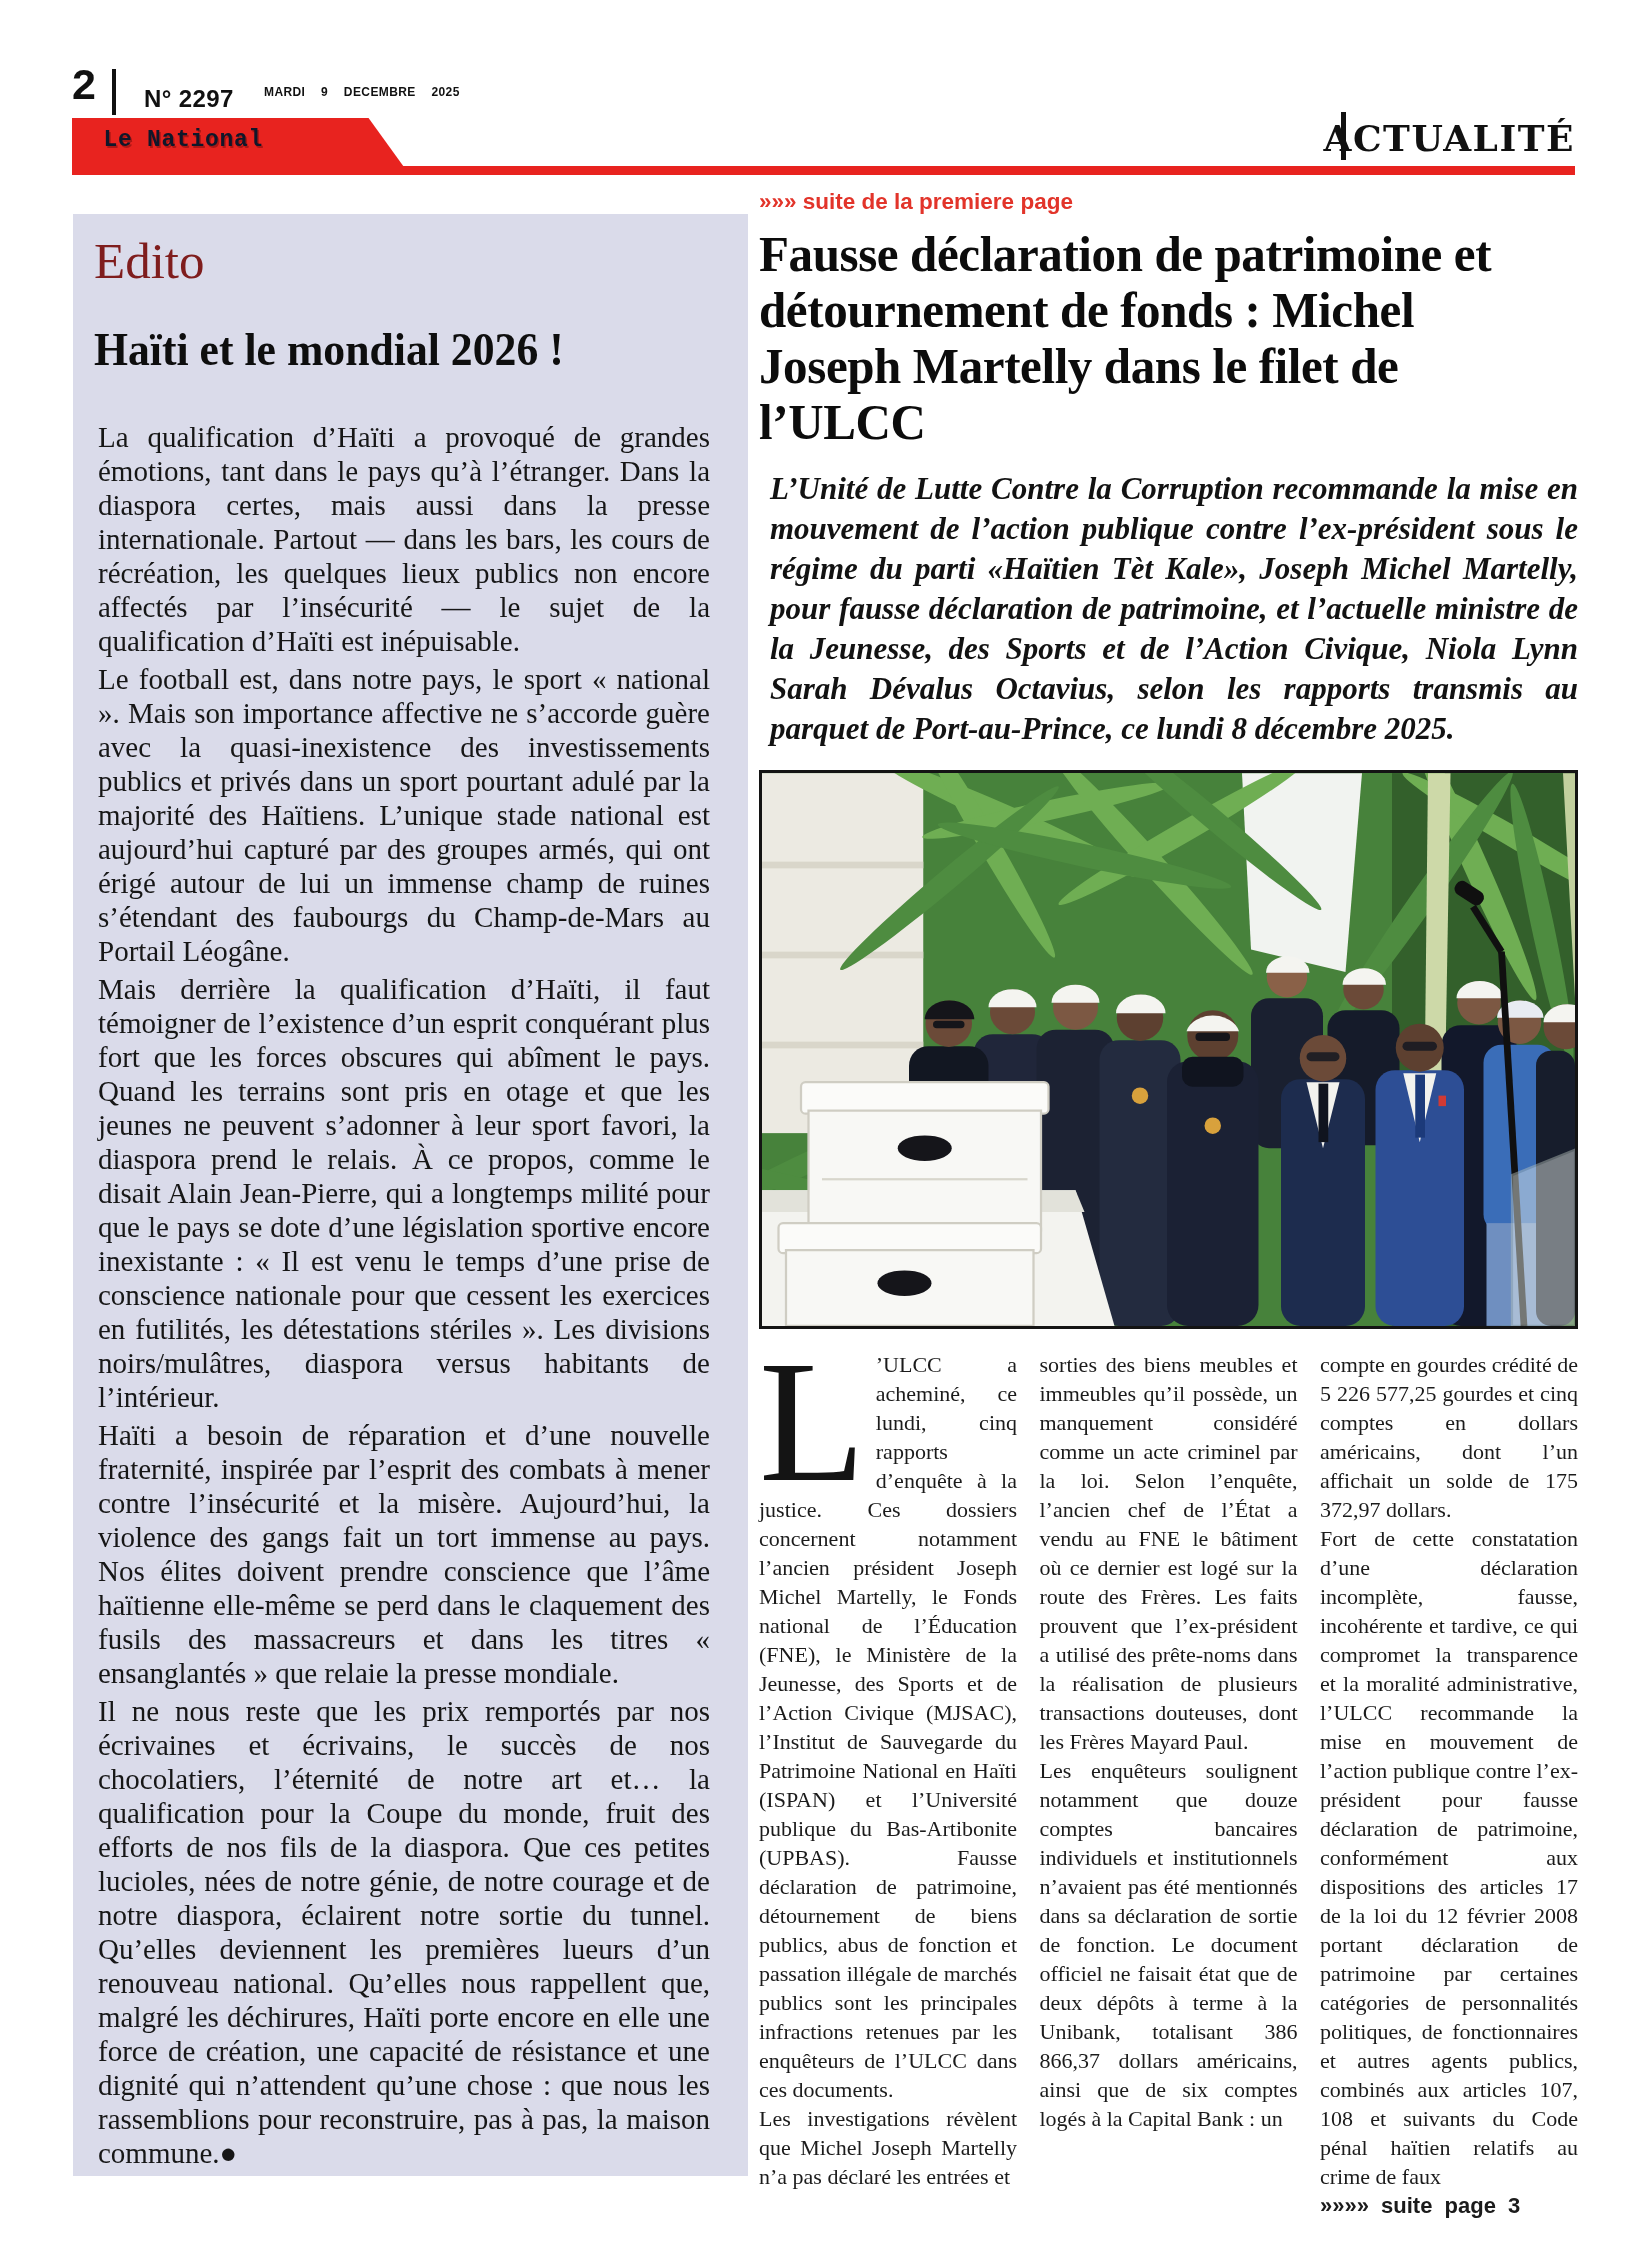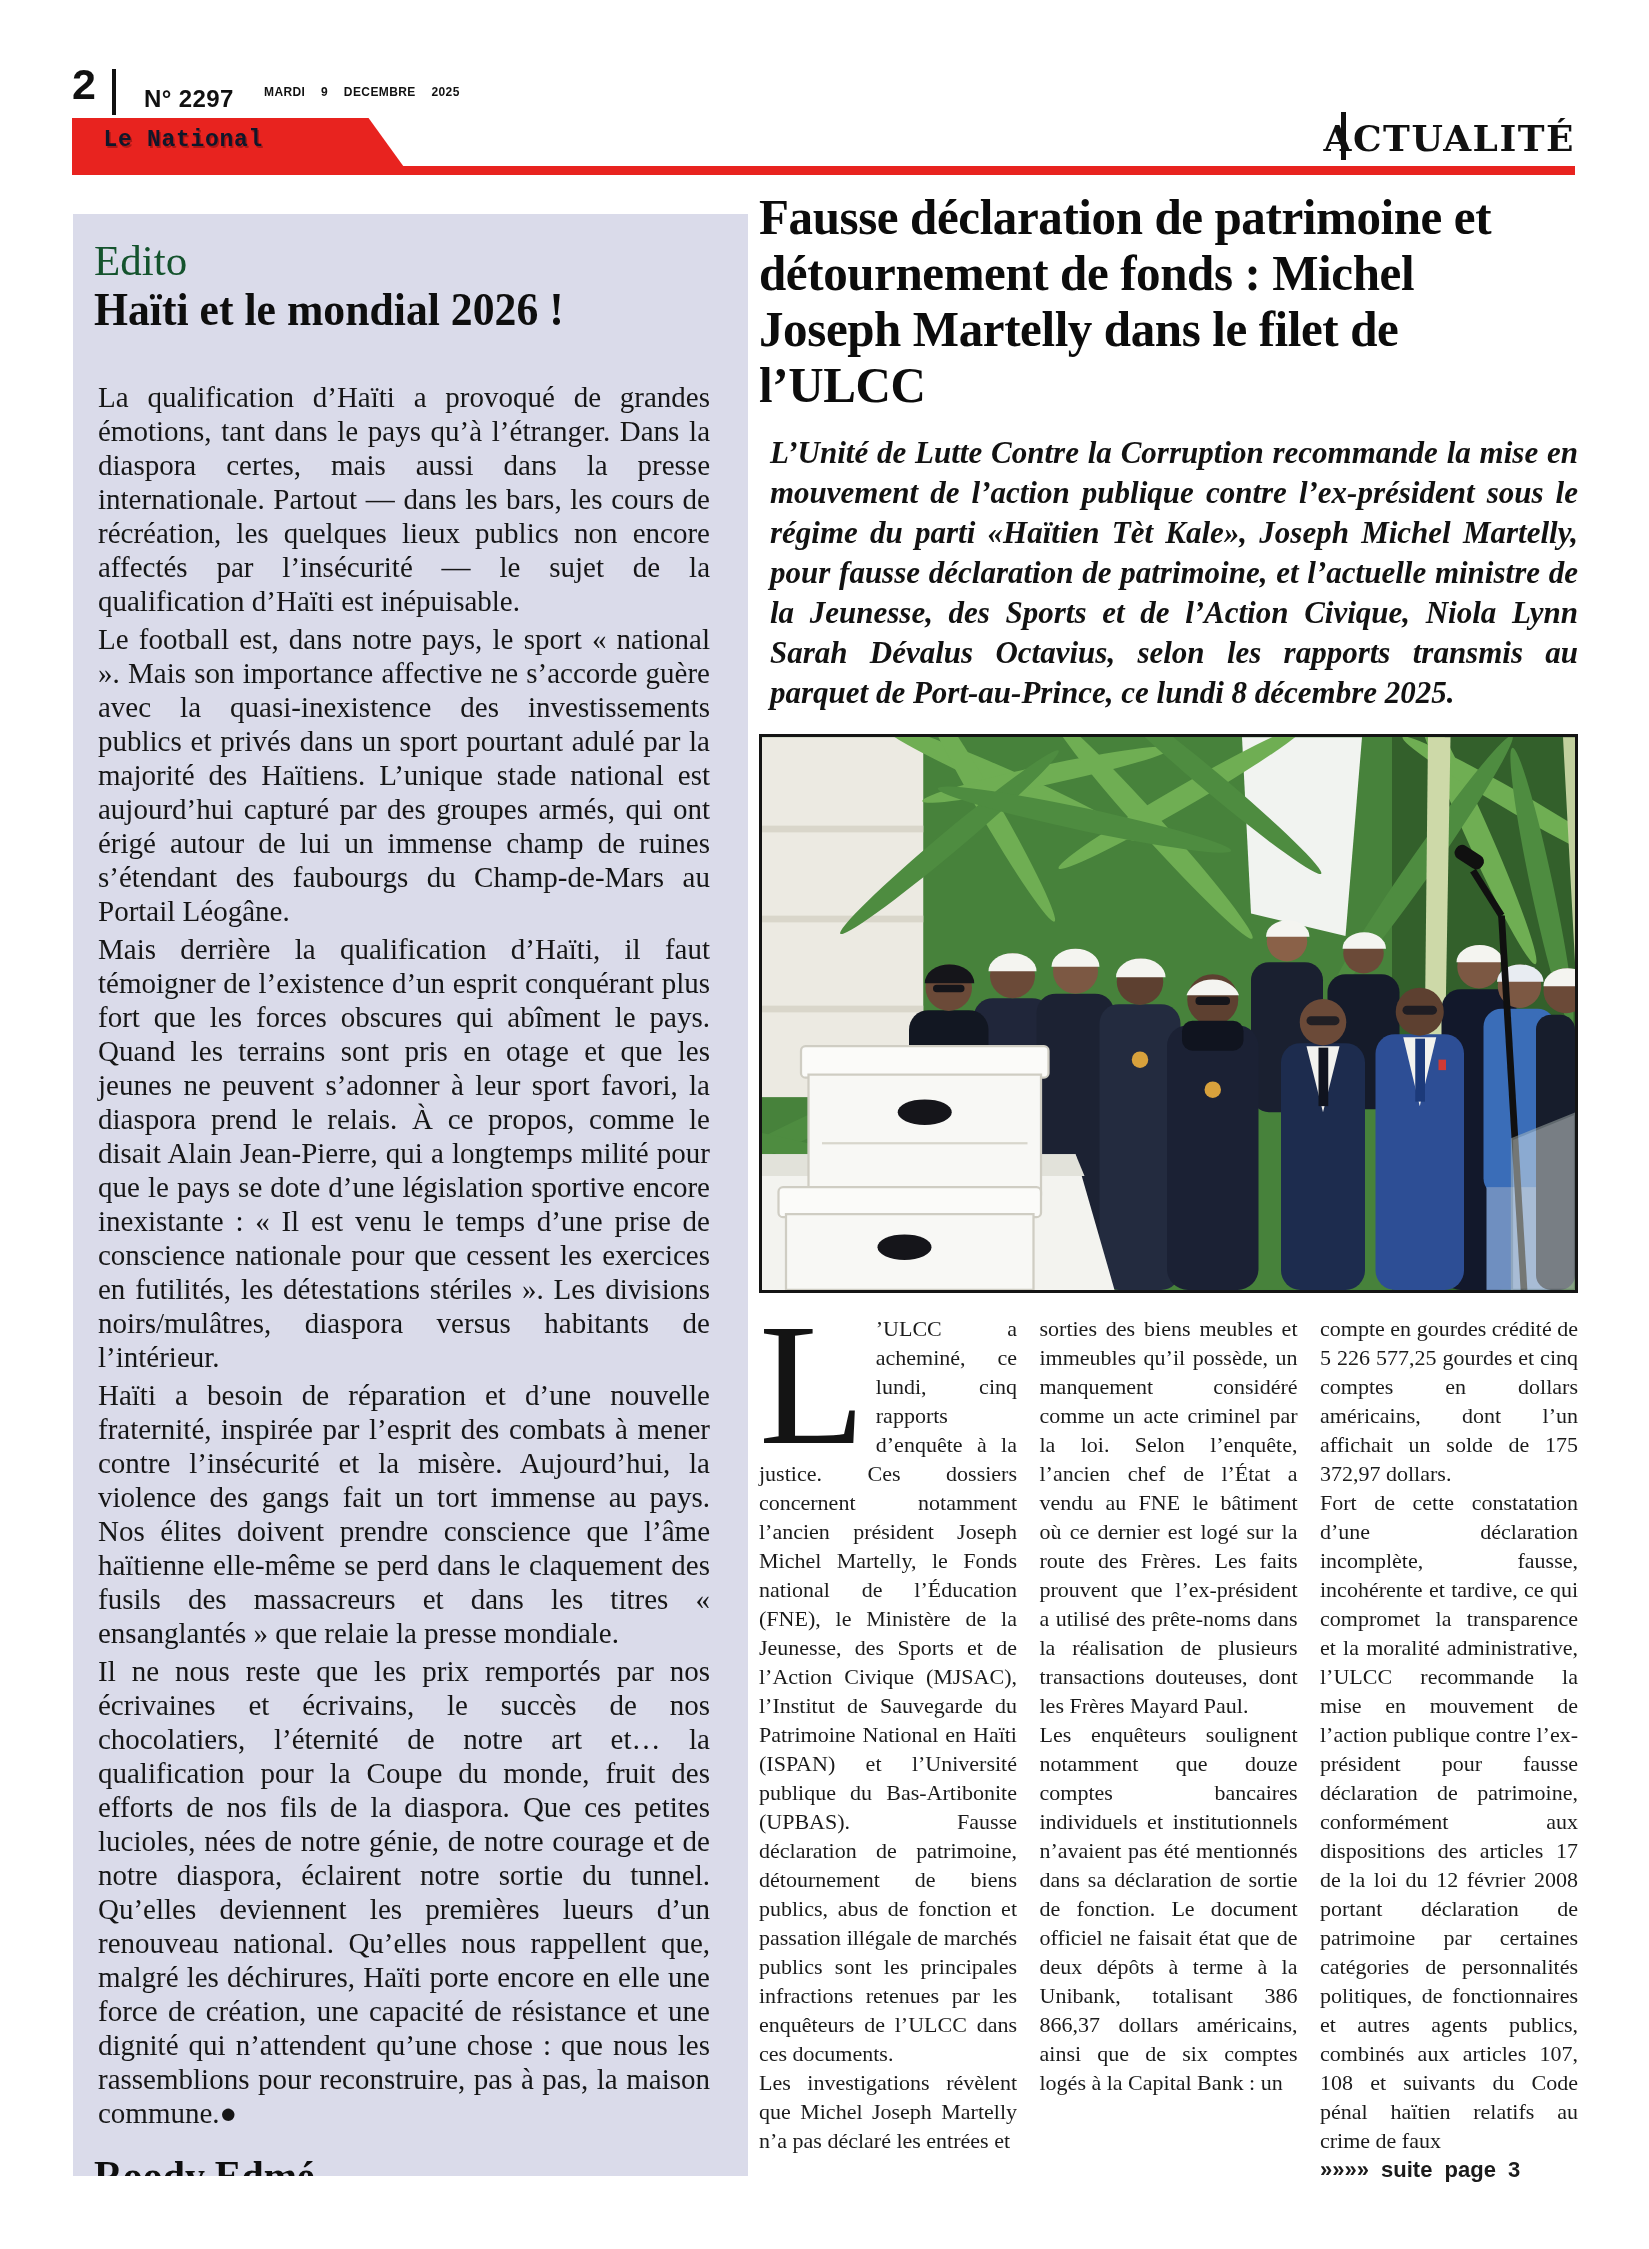--- a/index.html
+++ b/index.html
@@ -20,21 +20,21 @@
                      font-weight:bold;font-size:23px;color:#0f172a;letter-spacing:0.7px;
                      text-shadow:1.5px 1.5px 0 rgba(60,0,0,.35);}
   .red-strip{position:absolute;left:72px;top:166px;width:1503px;height:9px;background:#e8231f;}
   .section-divider{position:absolute;left:1341px;top:112px;width:4.5px;height:48px;background:#111;}
   .section-title{position:absolute;right:75px;top:117px;font-family:"DejaVu Serif",serif;
                  font-weight:bold;font-size:36px;letter-spacing:1.5px;color:#111;}
 
   
   .edito-panel{position:absolute;left:73px;top:214px;width:675px;height:1962px;background:#dadbea;
                box-sizing:border-box;padding:22.5px 34px 0 21px;overflow:hidden;}
-  .edito-kicker{font-size:43px;line-height:48px;color:#14532d;}
+  .edito-kicker{font-size:51px;line-height:48px;margin-bottom:40px;color:#7f1d1d;}
   .edito-title{font-weight:bold;font-size:46px;line-height:49px;margin-bottom:46px;color:#0e0e0e;
                transform:scaleX(.95);transform-origin:left;white-space:nowrap;}
   .edito-body p{margin:4px;font-size:29px;line-height:34px;text-align:justify;color:#161616;}
   .edito-sign{margin-top:22.5px;font-weight:bold;font-size:42px;color:#0e0e0e;
               transform:scaleX(.95);transform-origin:left;}
 
   
   .article{position:absolute;left:759px;top:189px;width:819px;}
   .article-kicker{font-family:"Liberation Sans",sans-serif;font-weight:600;font-size:22.5px;
                   color:#e2342a;margin:0 0 10.5px 0;}
@@ -75,20 +75,21 @@
     <p>La qualification d’Haïti a provoqué de grandes émotions, tant dans le pays qu’à l’étranger. Dans la diaspora certes, mais aussi dans la presse internationale. Partout — dans les bars, les cours de récréation, les quelques lieux publics non encore affectés par l’insécurité — le sujet de la qualification d’Haïti est inépuisable.</p>
     <p>Le football est, dans notre pays, le sport « national ». Mais son importance affective ne s’accorde guère avec la quasi-inexistence des investissements publics et privés dans un sport pourtant adulé par la majorité des Haïtiens. L’unique stade national est aujourd’hui capturé par des groupes armés, qui ont érigé autour de lui un immense champ de ruines s’étendant des faubourgs du Champ-de-Mars au Portail Léogâne.</p>
     <p>Mais derrière la qualification d’Haïti, il faut témoigner de l’existence d’un esprit conquérant plus fort que les forces obscures qui abîment le pays. Quand les terrains sont pris en otage et que les jeunes ne peuvent s’adonner à leur sport favori, la diaspora prend le relais. À ce propos, comme le disait Alain Jean-Pierre, qui a longtemps milité pour que le pays se dote d’une législation sportive encore inexistante : « Il est venu le temps d’une prise de conscience nationale pour que cessent les exercices en futilités, les détestations stériles ». Les divisions noirs/mulâtres, diaspora versus habitants de l’intérieur.</p>
     <p>Haïti a besoin de réparation et d’une nouvelle fraternité, inspirée par l’esprit des combats à mener contre l’insécurité et la misère. Aujourd’hui, la violence des gangs fait un tort immense au pays. Nos élites doivent prendre conscience que l’âme haïtienne elle-même se perd dans le claquement des fusils des massacreurs et dans les titres « ensanglantés » que relaie la presse mondiale.</p>
     <p>Il ne nous reste que les prix remportés par nos écrivaines et écrivains, le succès de nos chocolatiers, l’éternité de notre art et… la qualification pour la Coupe du monde, fruit des efforts de nos fils de la diaspora. Que ces petites lucioles, nées de notre génie, de notre courage et de notre diaspora, éclairent notre sortie du tunnel. Qu’elles deviennent les premières lueurs d’un renouveau national. Qu’elles nous rappellent que, malgré les déchirures, Haïti porte encore en elle une force de création, une capacité de résistance et une dignité qui n’attendent qu’une chose : que nous les rassemblions pour reconstruire, pas à pas, la maison commune.●</p>
   </div>
   <div class="edito-sign">Roody Edmé</div>
 </div>
 
 <div class="article">
+  <p class="article-kicker">»»» suite de la premiere page</p>
   <h1 class="headline">Fausse déclaration de patrimoine et détournement de fonds : Michel Joseph Martelly dans le filet de l’ULCC</h1>
   <p class="lede">L’Unité de Lutte Contre la Corruption recommande la mise en mouvement de l’action publique contre l’ex-président sous le régime du parti «Haïtien Tèt Kale», Joseph Michel Martelly, pour fausse déclaration de patrimoine, et l’actuelle ministre de la Jeunesse, des Sports et de l’Action Civique, Niola Lynn Sarah Dévalus Octavius, selon les rapports transmis au parquet de Port-au-Prince, ce lundi 8 décembre 2025.</p>
 
   <div class="photo">
     <svg width="813" height="553" viewBox="0 0 1084 737" xmlns="http://www.w3.org/2000/svg">
       <rect x="0" y="0" width="1084" height="737" fill="#47823b"></rect>
       <rect x="840" y="0" width="244" height="737" fill="#33602b"></rect>
 
       <rect x="0" y="0" width="215" height="480" fill="#eceae2"></rect>
       <rect x="0" y="118" width="215" height="9" fill="#d9d6ca"></rect>

